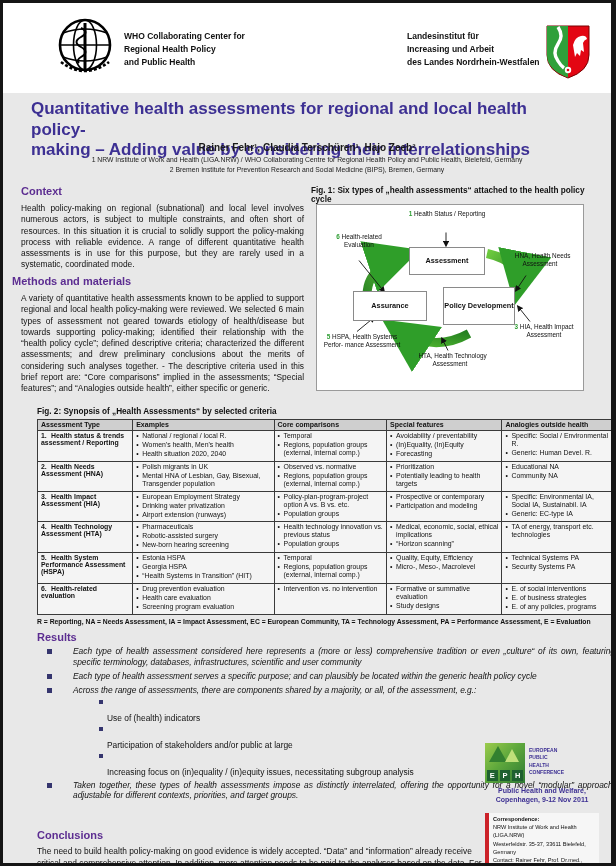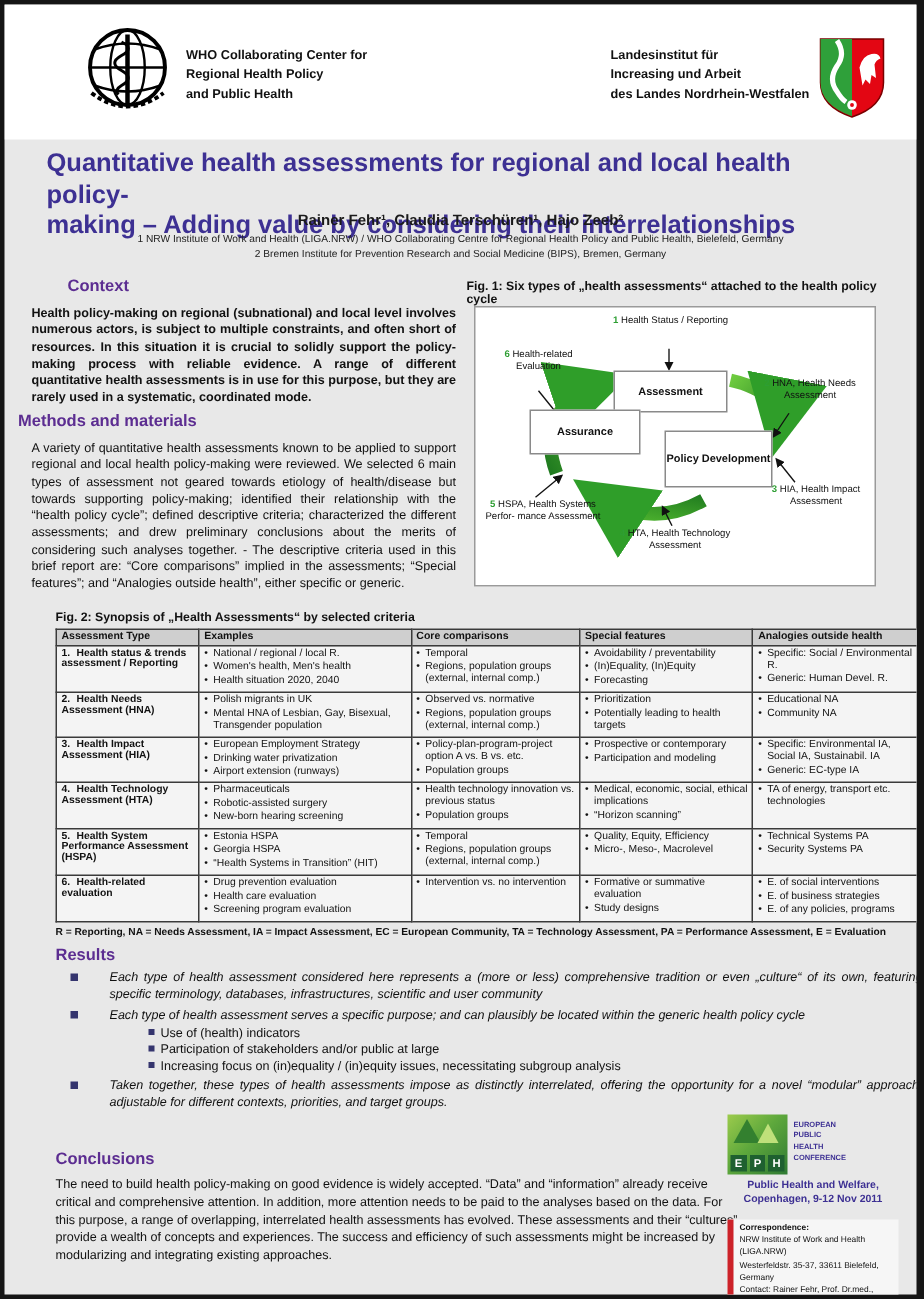--- a/index.html
+++ b/index.html
@@ -19,36 +19,36 @@
   .title{position:absolute;left:28px;top:96px;width:552px;text-align:left;
          font-size:17px;font-weight:700;color:#3d3093;line-height:1.22;}
   .authors{position:absolute;left:0;top:139px;width:608px;text-align:center;
            font-size:10px;font-weight:700;color:#1a1a1a;}
   .affils{position:absolute;left:0;top:152px;width:608px;text-align:center;
           font-size:6.8px;color:#222;line-height:1.5;}
 
   
   .sec-h{font-size:11px;font-weight:700;color:#5c2d91;}
   .para{font-size:8.4px;color:#111;text-align:justify;line-height:1.34;}
-  .ctx-h{position:absolute;left:18px;top:182px;margin-left:24px;}
-  .ctx-p{position:absolute;left:18px;top:200px;width:283px;font-weight:bold;}
+  .ctx-h{position:absolute;left:18px;top:182px;}
+  .ctx-p{position:absolute;left:18px;top:200px;width:283px;}
   .met-h{position:absolute;left:9px;top:272px;}
   .met-p{position:absolute;left:18px;top:290px;width:283px;}
 
   
   .figcap{font-size:8.2px;font-weight:700;color:#111;}
   .fig1-cap{position:absolute;left:308px;top:183px;width:296px;}
   .fig1-box{position:absolute;left:313px;top:201px;width:266px;height:185px;
             background:#ffffff;border:1px solid #9a9a9a;}
   .fig1-box svg.arrows{position:absolute;left:0;top:0;width:100%;height:100%;}
   .cyc-box{position:absolute;background:#fff;border:1px solid #8a8a8a;
            display:flex;align-items:center;justify-content:center;text-align:center;
            font-size:7.3px;font-weight:700;color:#111;line-height:1.15;}
   .bx-assessment{left:92px;top:42px;width:74px;height:26px;}
-  .bx-assurance{left:36px;top:68px;width:72px;height:28px;}
+  .bx-assurance{left:36px;top:86px;width:72px;height:28px;}
   .bx-policy{left:126px;top:82px;width:70px;height:36px;}
   .cyc-lbl{position:absolute;font-size:6.4px;color:#111;text-align:center;line-height:1.2;}
   .cyc-lbl .n{color:#2e9e33;font-weight:700;}
   .lb1{left:88px;top:5px;width:84px;}
   .lb2{left:184px;top:47px;width:78px;}
   .lb3{left:194px;top:118px;width:66px;}
   .lb4{left:94px;top:147px;width:78px;}
   .lb5{left:2px;top:128px;width:86px;}
   .lb6{left:6px;top:28px;width:72px;}
 
@@ -65,21 +65,21 @@
   .tb{display:flex;margin:0 0 1px 0;line-height:1.15;}
   .tb .dot{width:6px;flex:0 0 6px;}
   .footnote{margin-top:3px;font-size:6.8px;font-weight:600;color:#111;}
 
   .res-h{margin-top:6px;}
   .r-item{display:flex;margin-top:3px;}
   .r-item .sq{flex:0 0 5px;width:5px;height:5px;background:#35356e;margin:3px 21px 0 10px;}
   .r-text{flex:1;font-size:8.4px;text-align:justify;line-height:1.3;color:#111;font-style:italic;}
   .r-sub{display:flex;margin:1px 0 0 62px;}
   .r-sub .sq2{flex:0 0 4px;width:4px;height:4px;background:#35356e;margin:3px 4px 0 0;}
-  .r-sub span:last-child{font-size:8.4px;color:#111;}
+  .r-sub span:last-child{font-size:8.4px;color:#111;margin-top:16px;}
 
   .con-h{margin-top:28px;}
   .con-p{margin-top:5px;width:456px;text-align:left;line-height:1.37;}
 
   
   .eph-block{position:absolute;right:12px;top:740px;width:114px;}
   .eph-row{display:flex;}
   .eph-logo{position:relative;width:40px;height:40px;flex:0 0 40px;
             background:linear-gradient(135deg,#9ccb4c 0%,#5ea83c 45%,#2f7a33 100%);}
   .eph-leaf1{position:absolute;left:4px;top:3px;width:0;height:0;
@@ -499,20 +499,24 @@
 
     <div class="sec-h res-h">Results</div>
     <div class="r-item">
       <span class="sq"></span>
       <div class="r-text">Each type of health assessment considered here represents a (more or less) comprehensive tradition or even „culture“ of its own, featuring specific terminology, databases, infrastructures, scientific and user community</div>
     </div>
     <div class="r-item">
       <span class="sq"></span>
       <div class="r-text">Each type of health assessment serves a specific purpose; and can plausibly be located within the generic health policy cycle</div>
     </div>
+    <div class="r-item">
+      <span class="sq"></span>
+      <div class="r-text">Across the range of assessments, there are components shared by a majority, or all, of the assessment, e.g.:</div>
+    </div>
     <div class="r-sub">
       <span class="sq2"></span>
       <span>Use of (health) indicators</span>
     </div>
     <div class="r-sub">
       <span class="sq2"></span>
       <span>Participation of stakeholders and/or public at large</span>
     </div>
     <div class="r-sub">
       <span class="sq2"></span>

